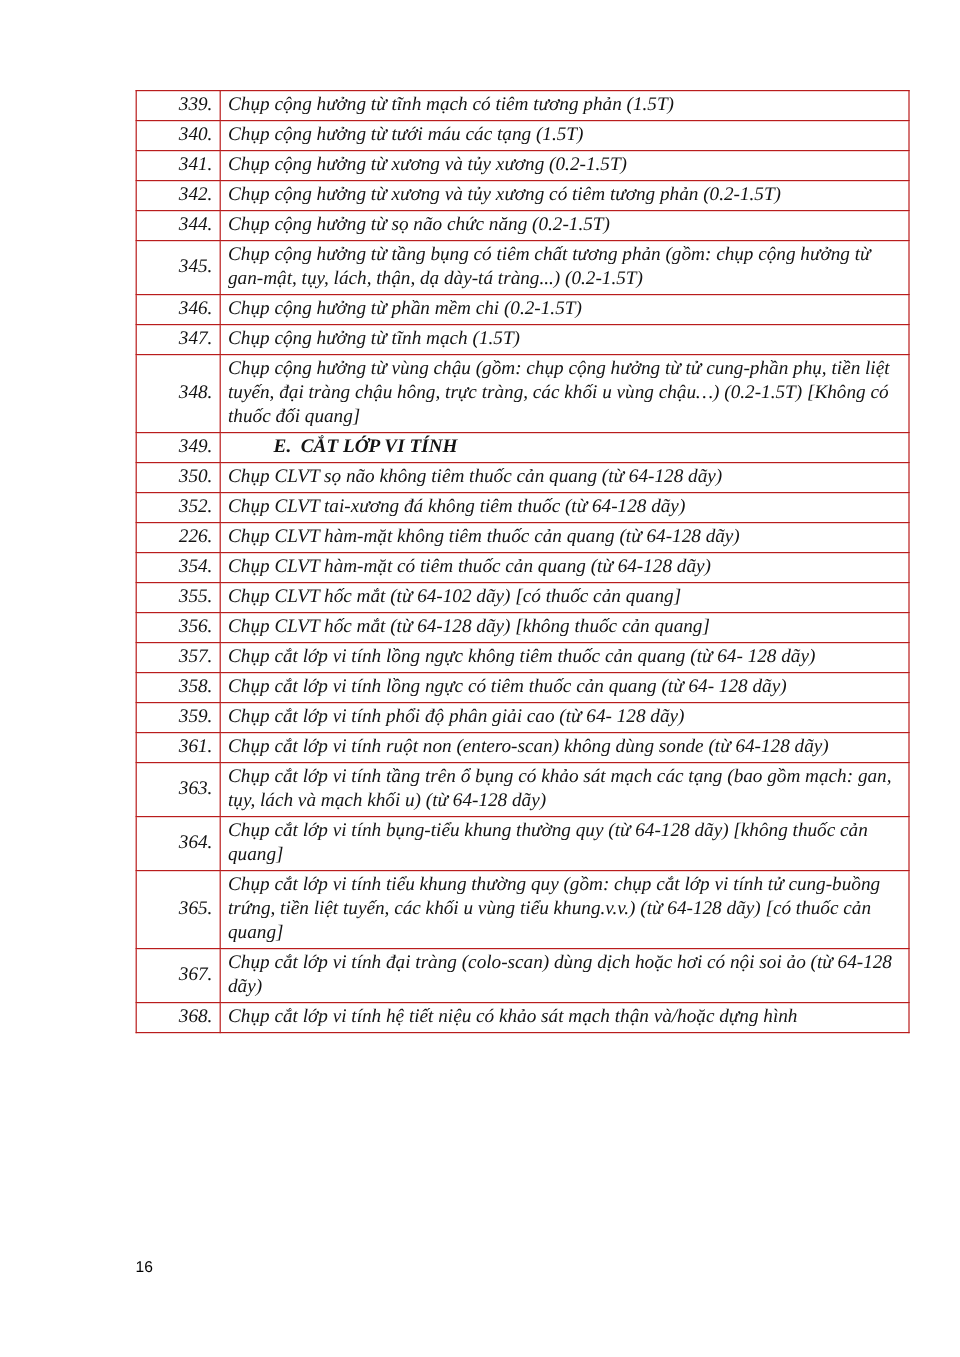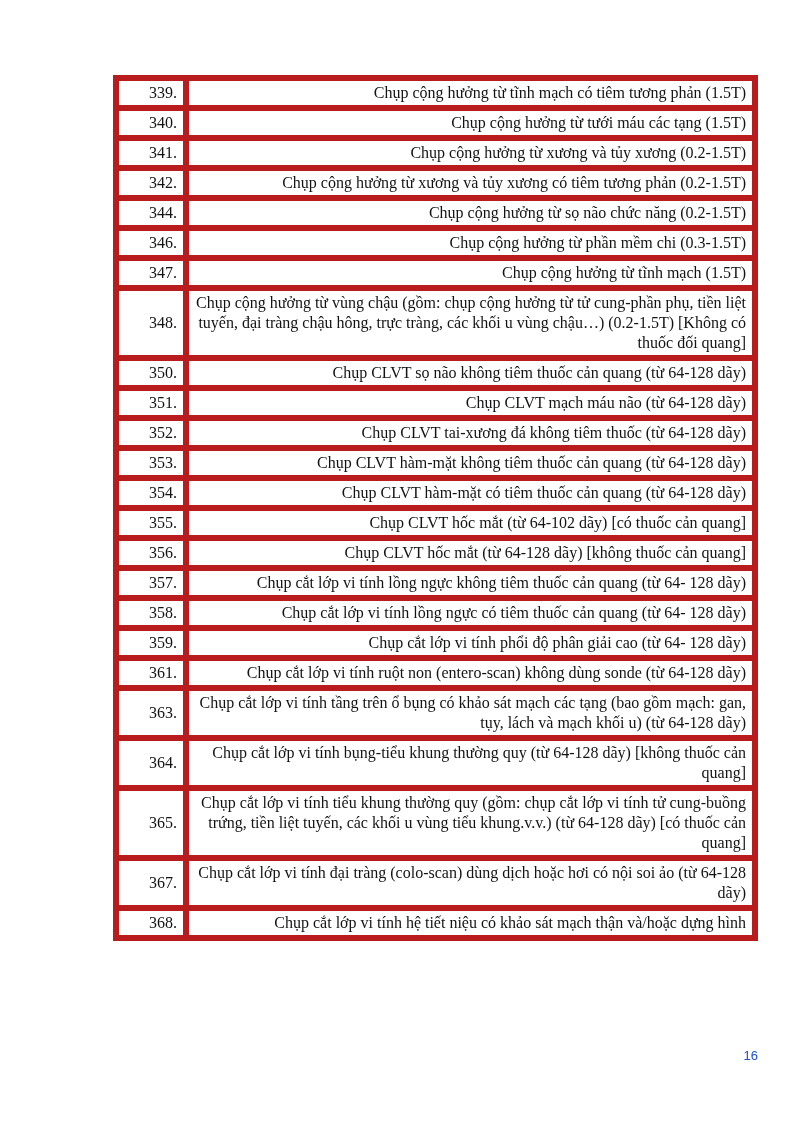--- a/index.html
+++ b/index.html
@@ -21,46 +21,47 @@
     position: absolute;
     top: 75px;
     left: 113px;
     width: 645px;
     border-collapse: collapse;
     table-layout: fixed;
     font-size: 16px;
     line-height: 20px;
   }
   table.services td {
-    border: 6px solid #b91c1c;
+    border: 1px solid #b91c1c;
     padding: 2px 6px;
     vertical-align: middle;
+    font-style: italic;
   }
   td.num {
     width: 70px;
     text-align: right;
     padding-right: 5px;
   }
   td.desc {
-    text-align: right;
+    text-align: left;
   }
   td.desc.section-header {
     font-weight: bold;
     padding-left: 44px;
     white-space: pre-wrap;
   }
   .page-number {
     position: absolute;
     top: 1048px;
     left: 113px;
     width: 645px;
-    text-align: right;
+    text-align: left;
     font-family: "Liberation Sans", sans-serif;
     font-size: 13px;
-    color: #1d4ed8;
+    color: #000000;
   }
 </style>
 </head>
 <body>
 
 <div class="page">
   <table class="services">
     <tbody>
   <tr>
     <td class="num">339.</td>
@@ -81,54 +82,58 @@
     <td class="num">342.</td>
     <td class="desc">Chụp cộng hưởng từ xương và tủy xương có tiêm tương phản (0.2-1.5T)</td>
   </tr>
 
 
   <tr>
     <td class="num">344.</td>
     <td class="desc">Chụp cộng hưởng từ sọ não chức năng (0.2-1.5T)</td>
   </tr>
 
+  <tr>
+    <td class="num">345.</td>
+    <td class="desc">Chụp cộng hưởng từ tầng bụng có tiêm chất tương phản (gồm: chụp cộng hưởng từ gan-mật, tụy, lách, thận, dạ dày-tá tràng...) (0.2-1.5T)</td>
+  </tr>
 
   <tr>
     <td class="num">346.</td>
-    <td class="desc">Chụp cộng hưởng từ phần mềm chi (0.3-1.5T)</td>
+    <td class="desc">Chụp cộng hưởng từ phần mềm chi (0.2-1.5T)</td>
   </tr>
 
   <tr>
     <td class="num">347.</td>
     <td class="desc">Chụp cộng hưởng từ tĩnh mạch (1.5T)</td>
   </tr>
 
   <tr>
     <td class="num">348.</td>
     <td class="desc">Chụp cộng hưởng từ vùng chậu (gồm: chụp cộng hưởng từ tử cung-phần phụ, tiền liệt tuyến, đại tràng chậu hông, trực tràng, các khối u vùng chậu…) (0.2-1.5T) [Không có thuốc đối quang]</td>
   </tr>
 
+  <tr>
+    <td class="num">349.</td>
+    <td class="desc section-header">E.  CẮT LỚP VI TÍNH</td>
+  </tr>
 
   <tr>
     <td class="num">350.</td>
     <td class="desc">Chụp CLVT sọ não không tiêm thuốc cản quang (từ 64-128 dãy)</td>
   </tr>
 
-  <tr>
-    <td class="num">351.</td>
-    <td class="desc">Chụp CLVT mạch máu não (từ 64-128 dãy)</td>
-  </tr>
 
   <tr>
     <td class="num">352.</td>
     <td class="desc">Chụp CLVT tai-xương đá không tiêm thuốc (từ 64-128 dãy)</td>
   </tr>
 
   <tr>
-    <td class="num">353.</td>
+    <td class="num">226.</td>
     <td class="desc">Chụp CLVT hàm-mặt không tiêm thuốc cản quang (từ 64-128 dãy)</td>
   </tr>
 
   <tr>
     <td class="num">354.</td>
     <td class="desc">Chụp CLVT hàm-mặt có tiêm thuốc cản quang (từ 64-128 dãy)</td>
   </tr>
 
   <tr>
     <td class="num">355.</td>

